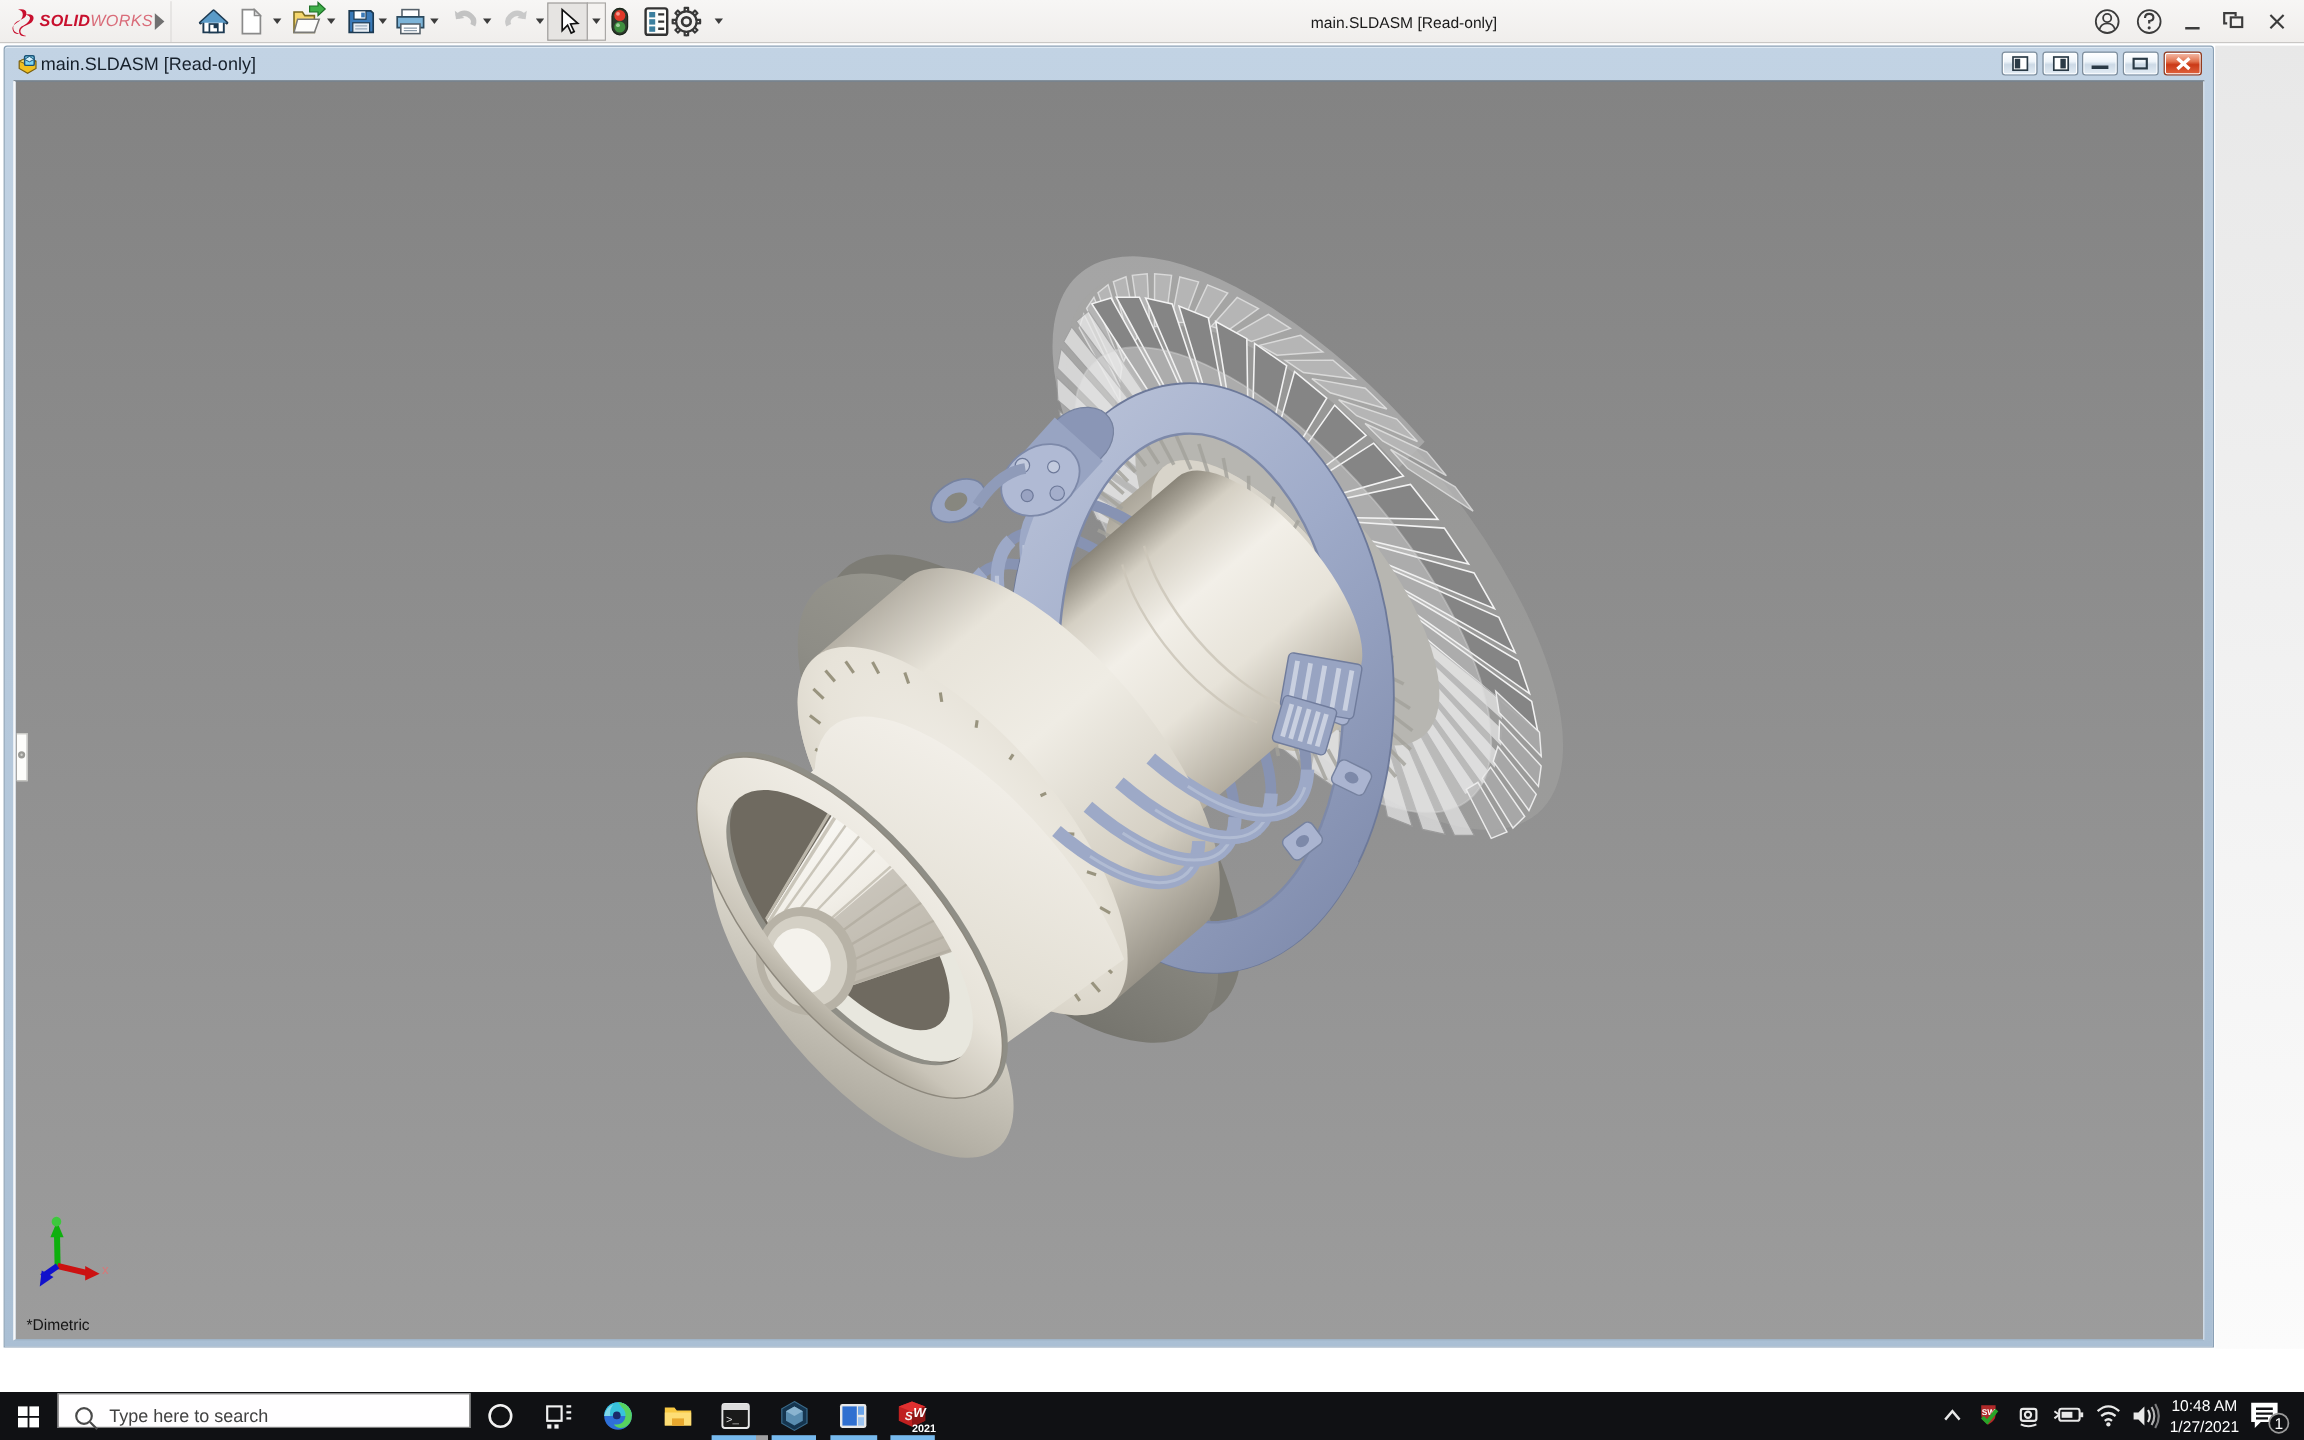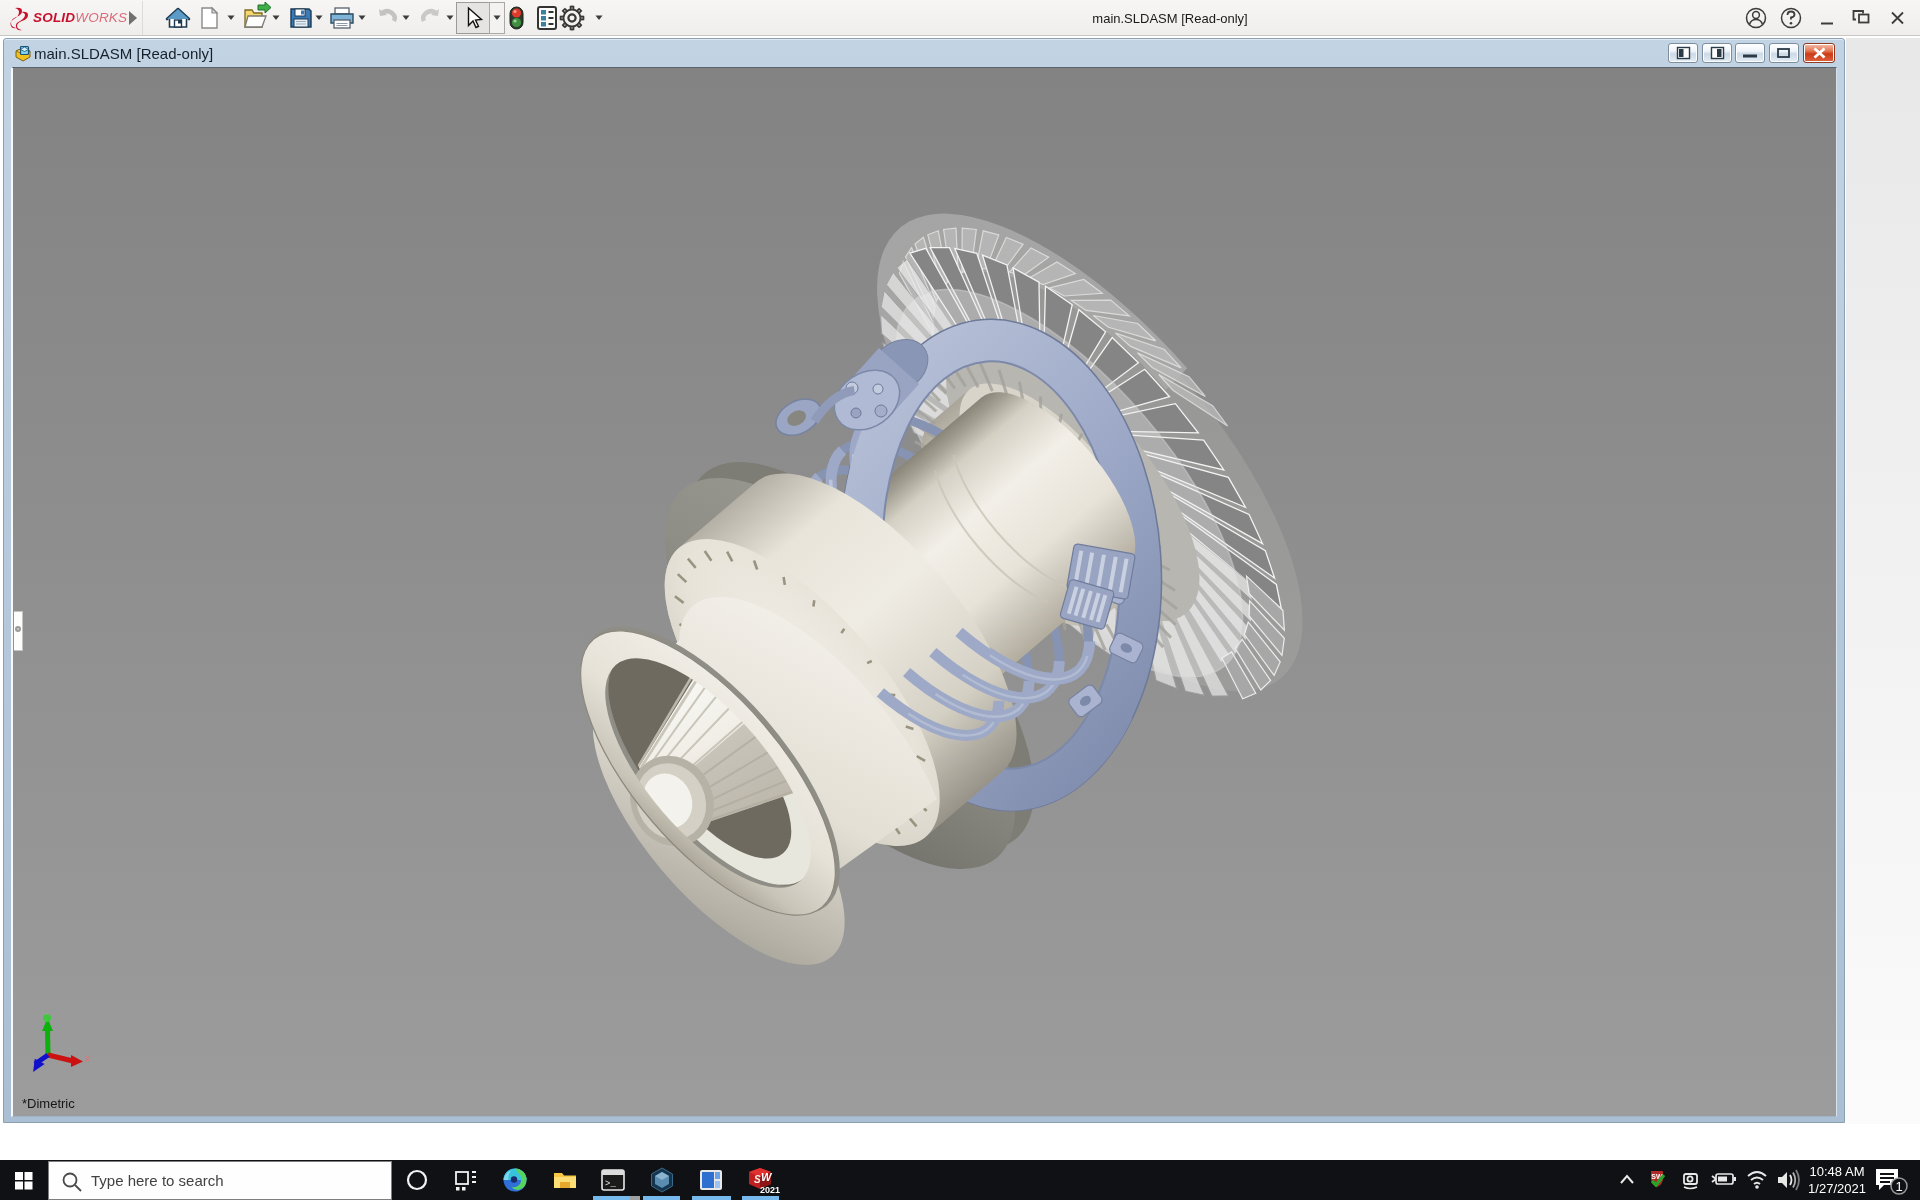--- a/index.html
+++ b/index.html
@@ -28,21 +28,21 @@
 #cwb5{ left:1799px; width:32px; background:linear-gradient(#f5c0ae 0%,#e2734f 40%,#cb3a17 55%,#e0633e 100%); border-color:#903b20;}
 
 #sidetab { position:absolute; left:10px; top:572px; width:9px; height:40px; background:#fdfdfb; border:1px solid #c4c4c0; border-left:none; }
 #sidetab .dot { position:absolute; left:1px; top:14px; width:6px; height:6px; border:2px solid #9a9a96; border-radius:50%; background:#d2d2ce;}
 #dimetric { position:absolute; left:22px; top:1096px; font-size:13px; font-weight:normal; color:#161616; }
 #belowwin { position:absolute; left:0; top:1124px; width:1920px; height:36px; background:#ffffff; }
 #rightgap { position:absolute; left:1846px; top:38px; width:74px; height:1086px; background:linear-gradient(#e8e8e8,#fbfbfb); }
 
 #taskbar { position:absolute; left:0; top:1160px; width:1920px; height:40px; background:#101114; }
 #startbtn { position:absolute; left:0; top:1160px; width:48px; height:40px; }
-#search { position:absolute; left:48px; top:1161px; width:344px; height:39px; background:#fffeff; border:1px solid #7e7e7e; }
+#search { position:absolute; left:48px; top:1161px; width:344px; height:29px; background:#fffeff; border:1px solid #7e7e7e; }
 #search .ph { position:absolute; left:42px; top:10px; font-size:15px; color:#424242; }
 .uline { position:absolute; top:1196px; height:4px; background:#76b9ed; }
 #tray { position:absolute; top:1160px; }
 #clock { position:absolute; left:1808px; top:1163px; width:58px; color:#ffffff; font-size:13px; text-align:center; line-height:17px;}
 </style>
 </head>
 <body>
 <div id="topbar"></div>
 <div class="tsep" style="left:142px"></div>
 <svg id="swlogo" width="24" height="26" viewBox="0 0 24 26">

